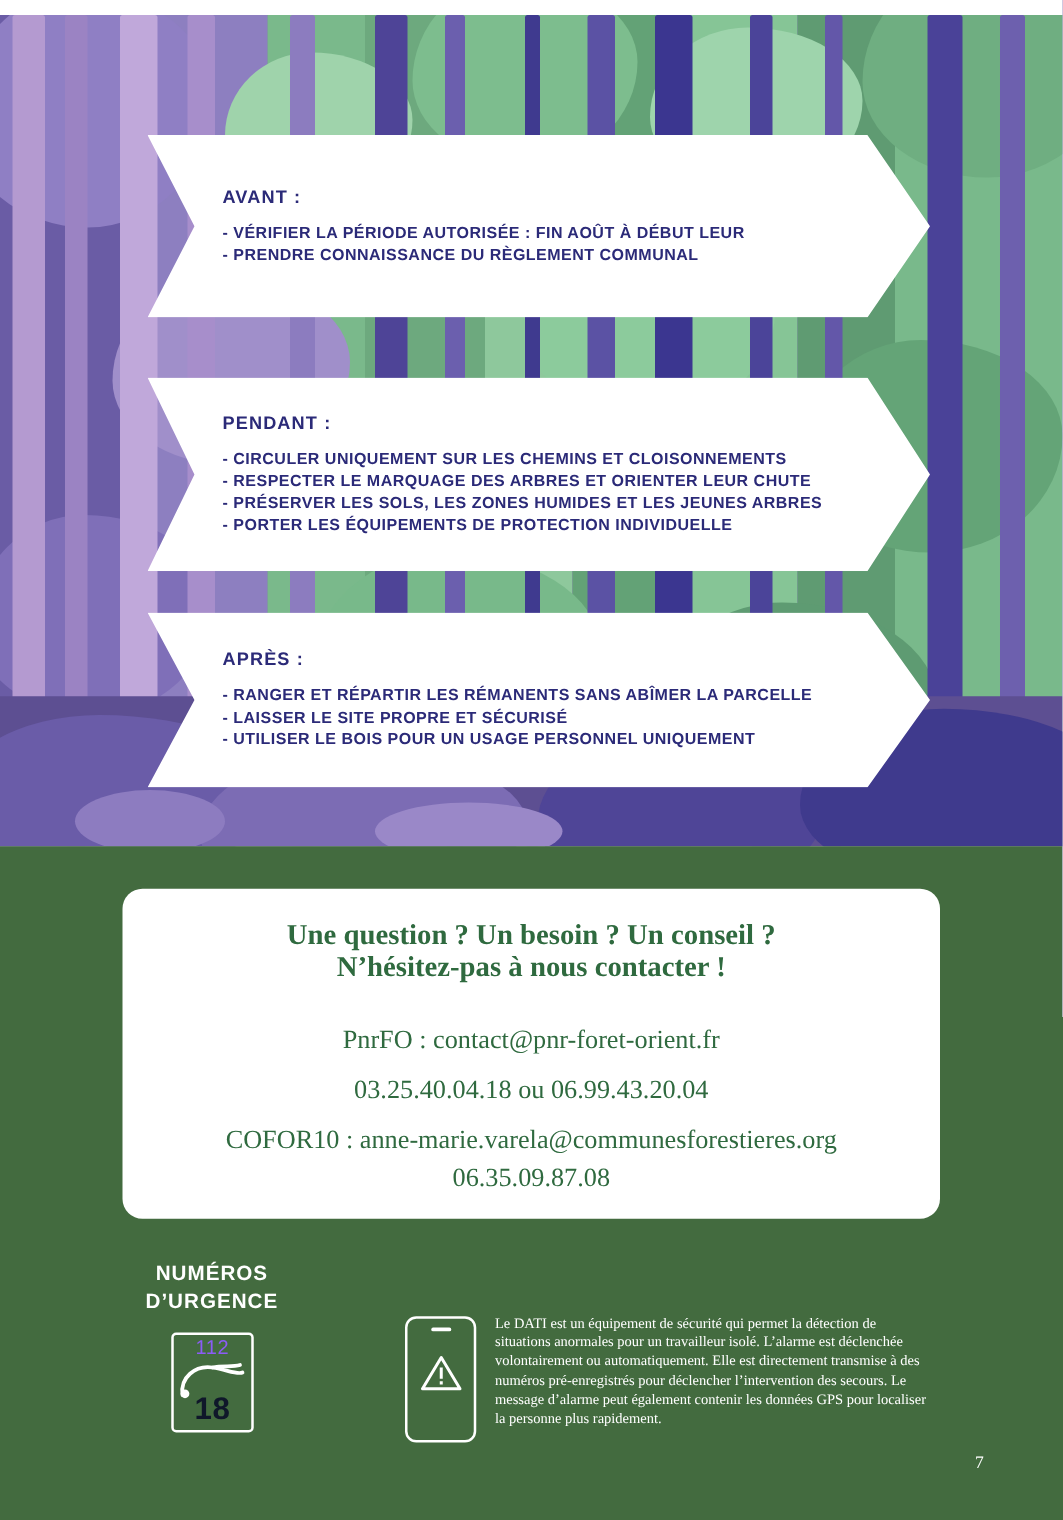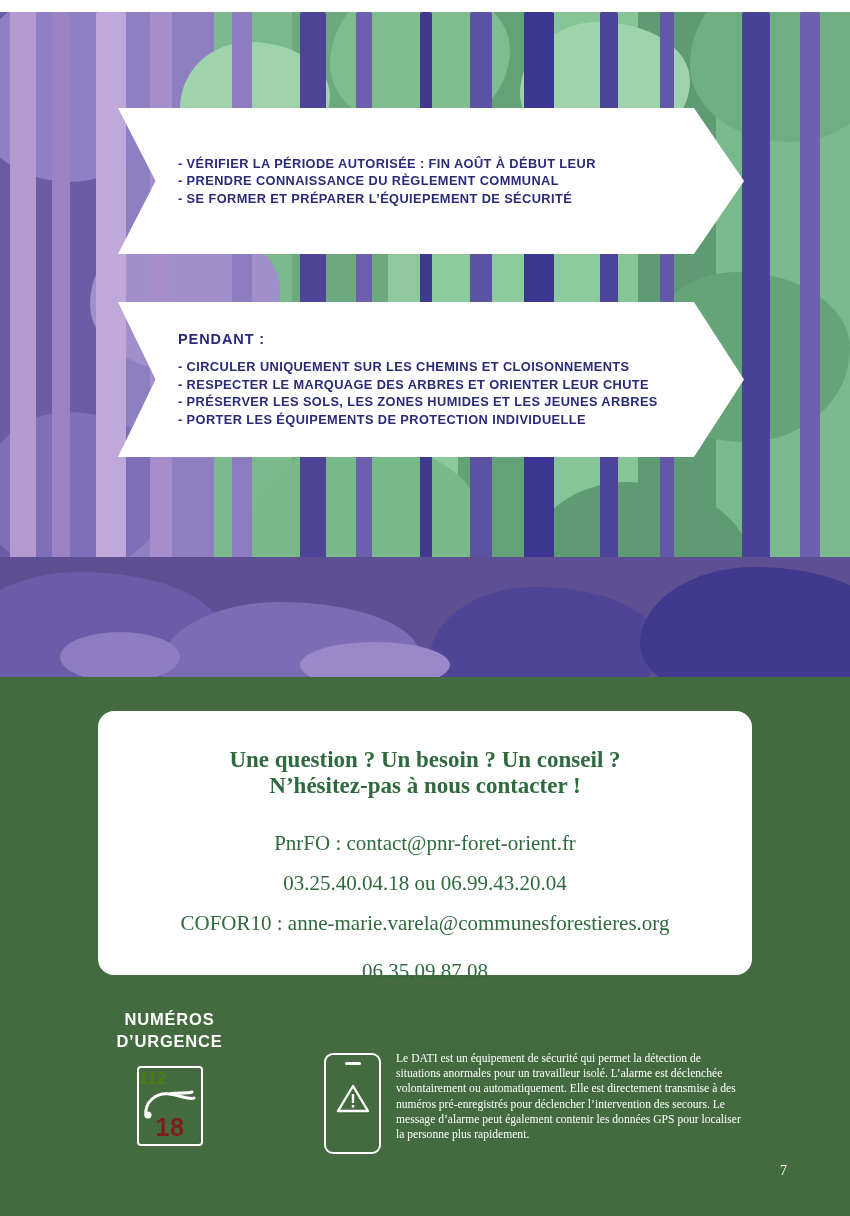--- a/index.html
+++ b/index.html
@@ -144,32 +144,32 @@
     top: 1066px;
     width: 62px;
     height: 76px;
     border: 2.5px solid #ffffff;
     border-radius: 4px;
   }
   .u-112 {
     position: absolute;
     left: 0; top: 2px;
     width: 100%;
-    text-align: left;
-    color: #4d7c0f;
+    text-align: center;
+    color: #8b5cf6;
     font-size: 16px;
-    font-weight: bold;
+    font-weight: normal;
     letter-spacing: 0.5px;
   }
   .u-18 {
     position: absolute;
     left: 0; bottom: 2px;
     width: 100%;
     text-align: center;
-    color: #7f1d1d;
+    color: #0f172a;
     font-size: 25px;
     font-weight: bold;
     letter-spacing: 0.5px;
   }
 
   .dati-title {
     position: absolute;
     left: 317px;
     top: 1010px;
     color: #ffffff;
@@ -255,48 +255,56 @@
     <div class="ground"></div>
     <div class="leafclump" style="left:-40px; top:560px; width:260px; height:130px; background:#6a5ca8;"></div>
     <div class="leafclump" style="left:160px; top:590px; width:260px; height:120px; background:#7c6cb4;"></div>
     <div class="leafclump" style="left:430px; top:575px; width:230px; height:130px; background:#4f4597;"></div>
     <div class="leafclump" style="left:640px; top:555px; width:250px; height:140px; background:#3f3a8d;"></div>
     <div class="blob" style="left:60px;  top:620px; width:120px; height:50px; background:#8d7cc0;"></div>
     <div class="blob" style="left:300px; top:630px; width:150px; height:46px; background:#9a88c8;"></div>
 
     <div class="banner shape" style="left:118px; top:96px; width:626px; height:146px;">
       <div class="banner-inner">
+        <div class="banner-title">AVANT :</div>
         <div class="banner-line">- VÉRIFIER LA PÉRIODE AUTORISÉE : FIN AOÛT À DÉBUT LEUR</div>
         <div class="banner-line">- PRENDRE CONNAISSANCE DU RÈGLEMENT COMMUNAL</div>
-        <div class="banner-line">- SE FORMER ET PRÉPARER L’ÉQUIEPEMENT DE SÉCURITÉ</div>
       </div>
     </div>
 
     <div class="banner shape" style="left:118px; top:290px; width:626px; height:155px;">
       <div class="banner-inner">
         <div class="banner-title">PENDANT :</div>
         <div class="banner-line">- CIRCULER UNIQUEMENT SUR LES CHEMINS ET CLOISONNEMENTS</div>
         <div class="banner-line">- RESPECTER LE MARQUAGE DES ARBRES ET ORIENTER LEUR CHUTE</div>
         <div class="banner-line">- PRÉSERVER LES SOLS, LES ZONES HUMIDES ET LES JEUNES ARBRES</div>
         <div class="banner-line">- PORTER LES ÉQUIPEMENTS DE PROTECTION INDIVIDUELLE</div>
       </div>
     </div>
 
+    <div class="banner shape" style="left:118px; top:478px; width:626px; height:140px;">
+      <div class="banner-inner">
+        <div class="banner-title">APRÈS :</div>
+        <div class="banner-line">- RANGER ET RÉPARTIR LES RÉMANENTS SANS ABÎMER LA PARCELLE</div>
+        <div class="banner-line">- LAISSER LE SITE PROPRE ET SÉCURISÉ</div>
+        <div class="banner-line">- UTILISER LE BOIS POUR UN USAGE PERSONNEL UNIQUEMENT</div>
+      </div>
+    </div>
 
   </div>
 
   <div class="green-panel"></div>
 
   <div class="contact-card">
-    <div class="c-line c-head" style="margin-top:36px;">Une question ? Un besoin ? Un conseil ?</div>
+    <div class="c-line c-head" style="margin-top:24px;">Une question ? Un besoin ? Un conseil ?</div>
     <div class="c-line c-head" style="">N’hésitez-pas à nous contacter !</div>
     <div class="c-line c-body" style="margin-top:32px;">PnrFO : contact@pnr-foret-orient.fr</div>
     <div class="c-line c-body" style="margin-top:15px;">03.25.40.04.18 ou  06.99.43.20.04</div>
     <div class="c-line c-body" style="margin-top:15px;">COFOR10 : anne-marie.varela@communesforestieres.org</div>
-    <div class="c-line c-body" style="margin-top:23px;">06.35.09.87.08</div>
+    <div class="c-line c-body" style="margin-top:6px;">06.35.09.87.08</div>
   </div>
 
   <div class="urgence-title">
     <div>NUMÉROS</div>
     <div>D’URGENCE</div>
   </div>
 
   <div class="urgence-badge">
     <div class="u-112">112</div>
     <svg width="58" height="36" viewBox="0 0 58 36" style="position:absolute;left:1px;top:18px;">

